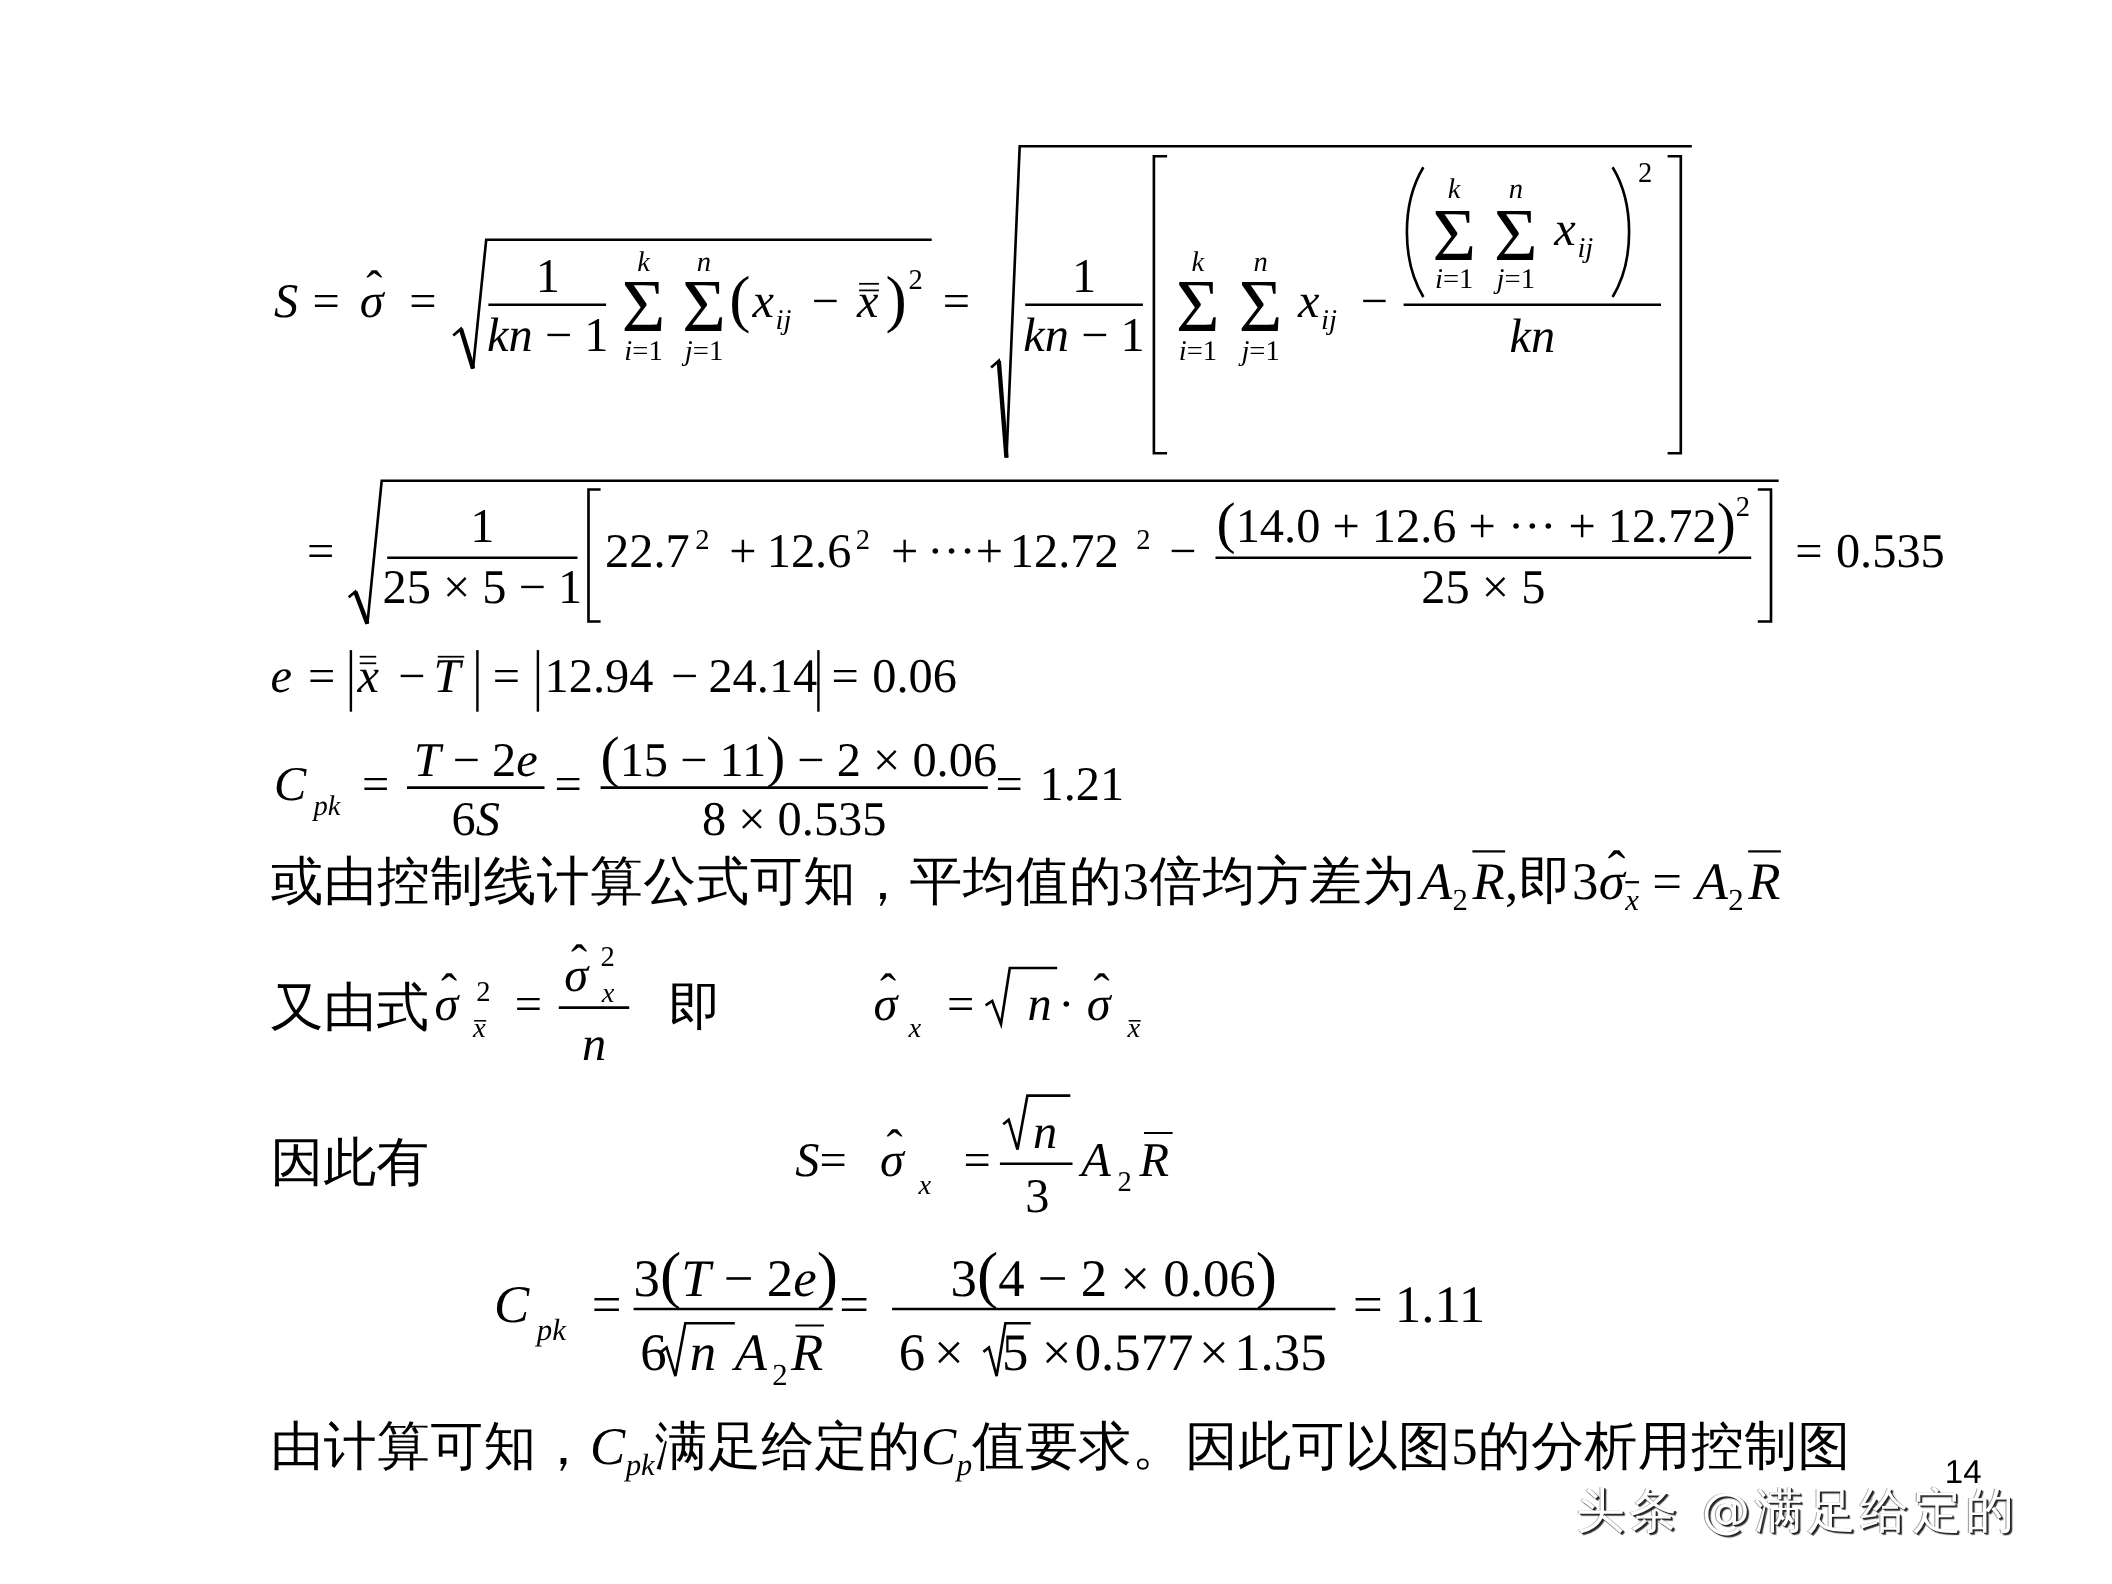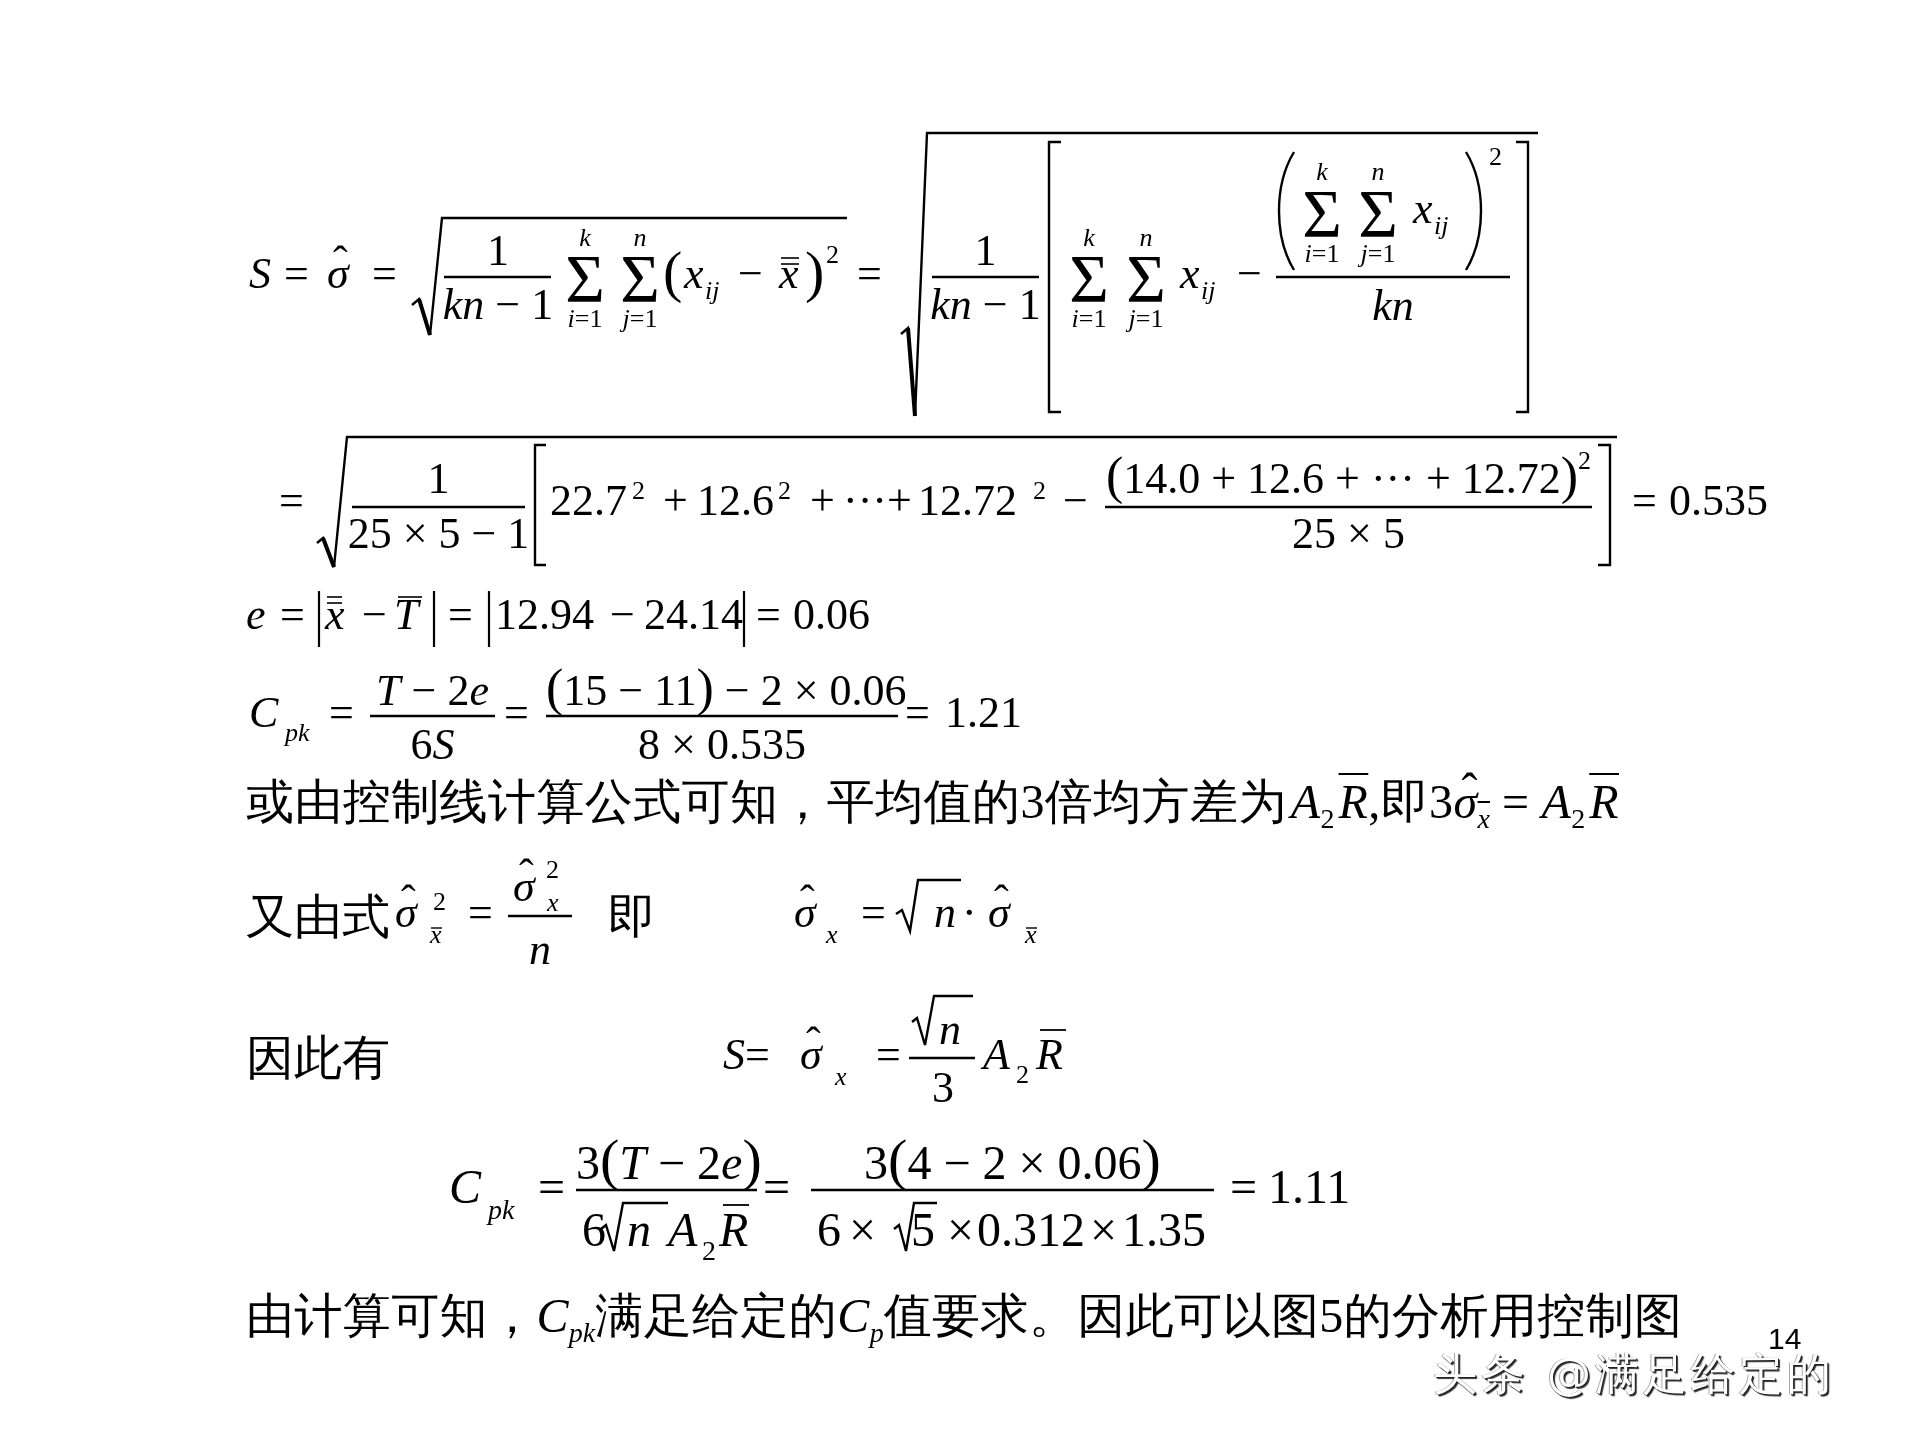--- a/index.html
+++ b/index.html
@@ -246,21 +246,21 @@
     <div class="m m48 i" style="left:627px;top:1206px">n</div>
     <div class="m m48 i" style="left:668px;top:1206px">A</div>
     <div class="m s28" style="left:702px;top:1237px">2</div>
     <div class="m m48 i" style="left:719px;top:1206px">R</div>
     <div class="m m48" style="left:763px;top:1163px">=</div>
     <div class="m m48 c" style="left:811px;top:1139px;width:403px"><span>3</span><span class="pl58">(</span><span>4 − 2 × 0.06</span><span class="pl58">)</span></div>
     <div class="m m48" style="left:817px;top:1206px">6</div>
     <div class="m m48" style="left:849px;top:1206px">×</div>
     <div class="m m48" style="left:911px;top:1206px">5</div>
     <div class="m m48" style="left:947px;top:1206px">×</div>
-    <div class="m m48" style="left:977px;top:1206px">0.312</div>
+    <div class="m m48" style="left:977px;top:1206px">0.577</div>
     <div class="m m48" style="left:1090px;top:1206px">×</div>
     <div class="m m48" style="left:1122px;top:1206px">1.35</div>
     <div class="m m48" style="left:1230px;top:1163px">=</div>
     <div class="m m48" style="left:1268px;top:1163px">1.11</div>
   </div>
 
   <div class="flow" style="left:246px;top:1292px"><span>由计算可知，</span><span class="i">C</span><span class="sub i">pk</span><span>满足给定的</span><span class="i">C</span><span class="sub i">p</span><span>值要求。因此可以图5的分析用控制图</span></div>
 
   <div class="pagenum">14</div>
   <div class="watermark">头条 @满足给定的</div>

